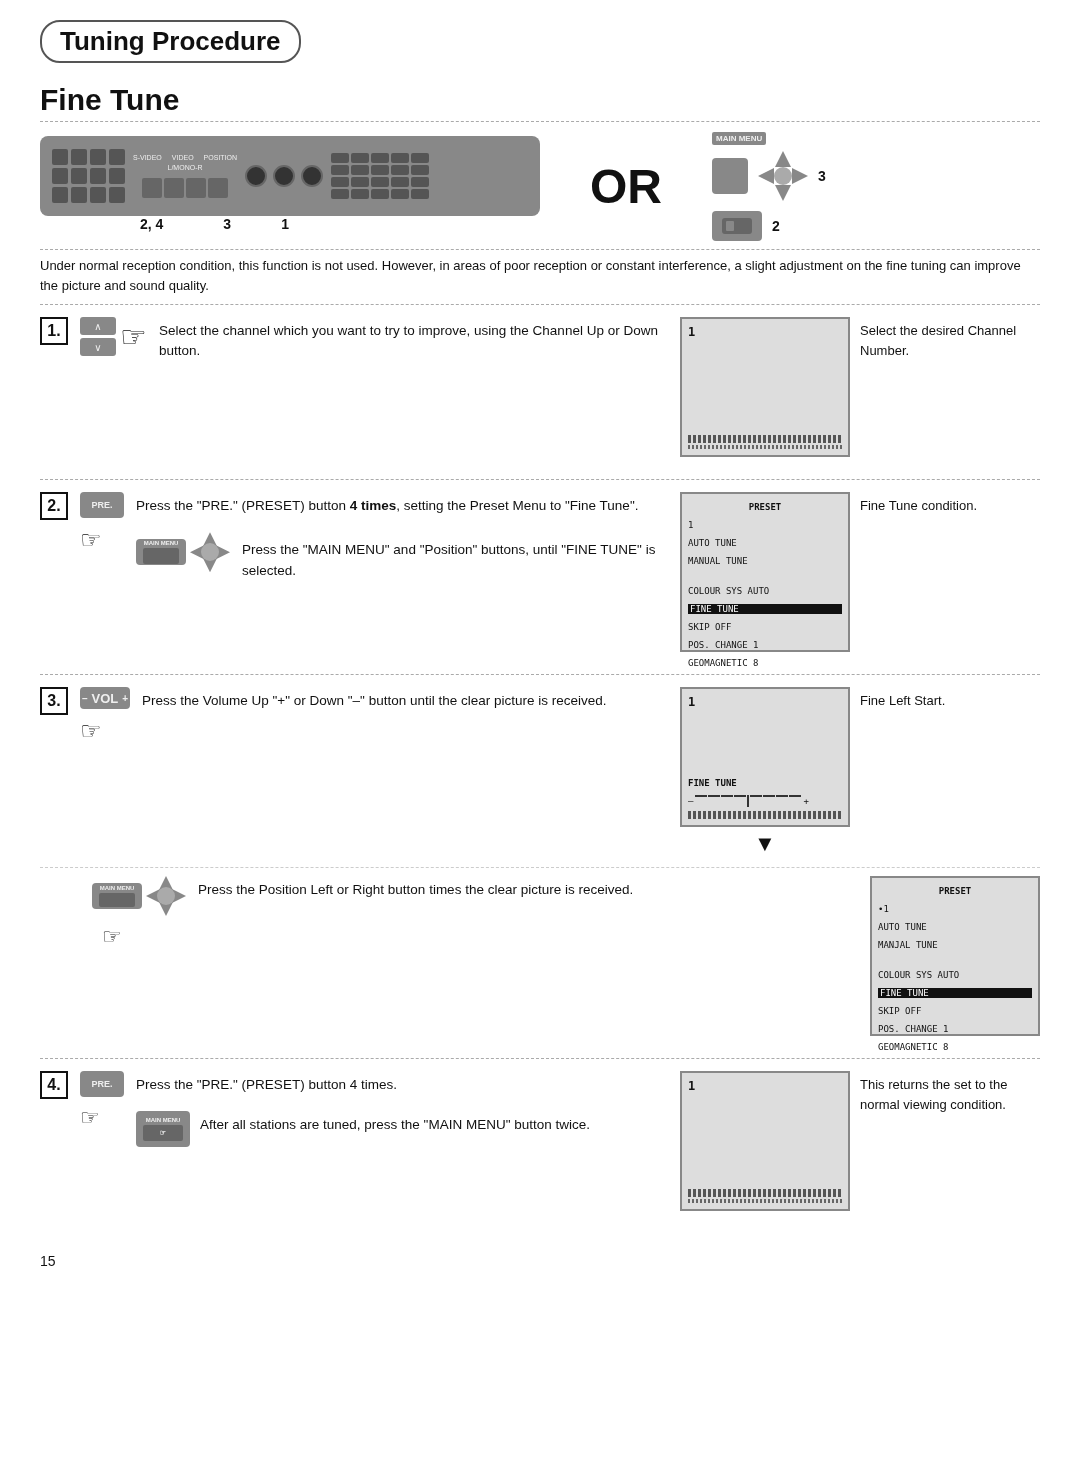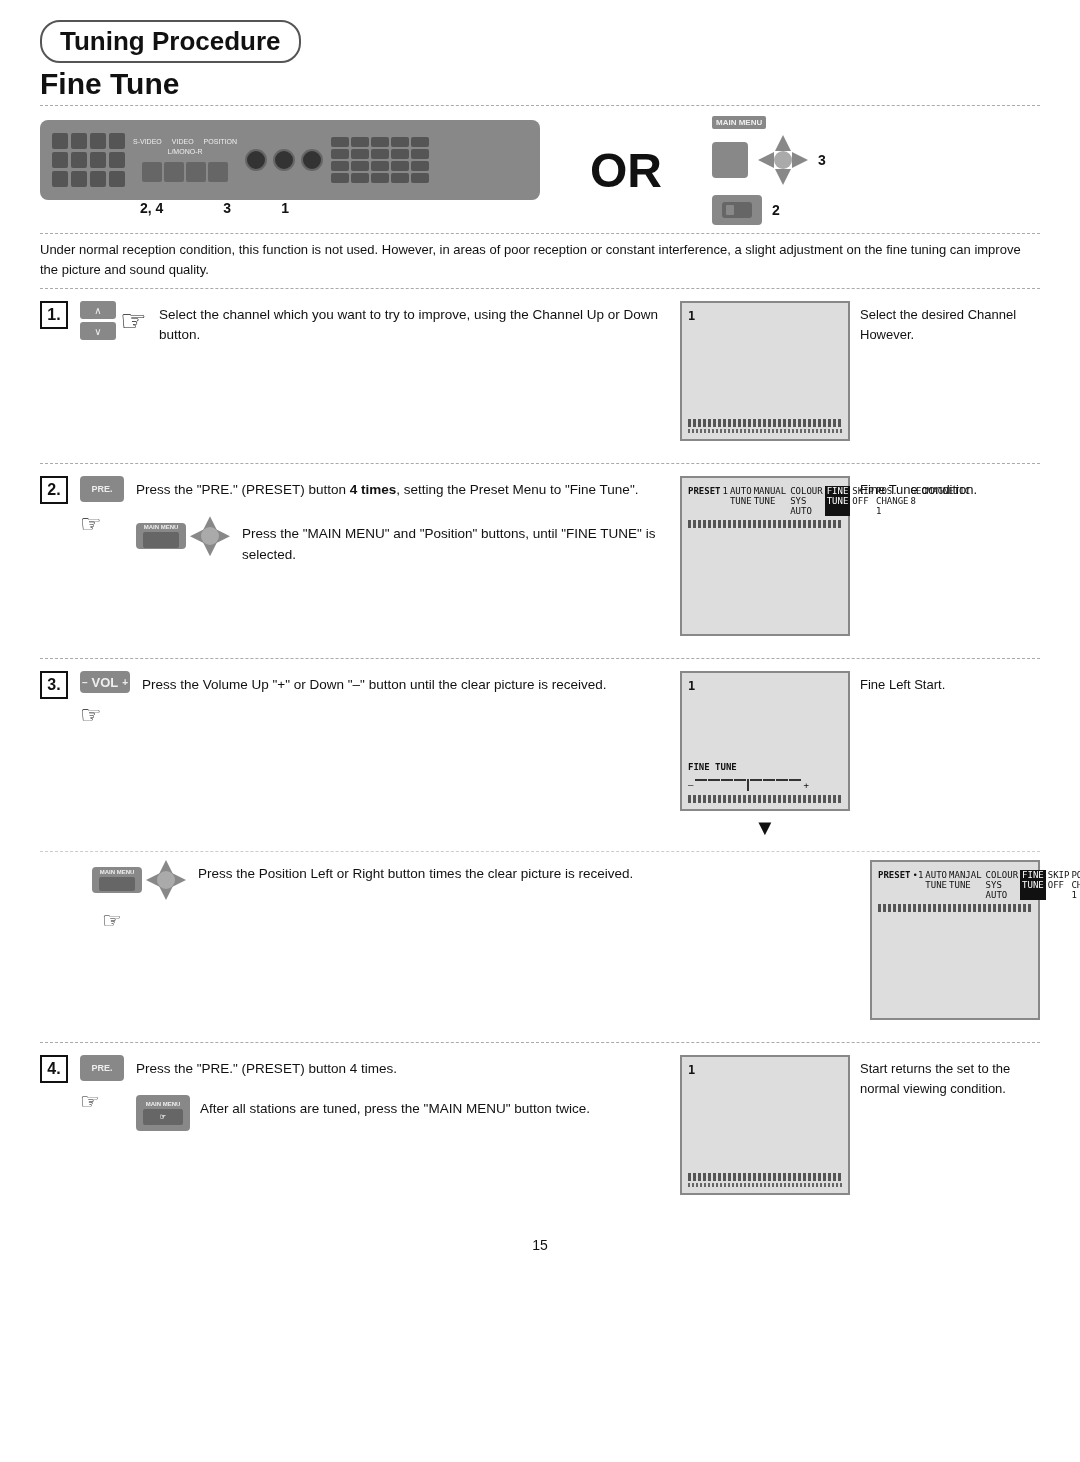--- a/index.html
+++ b/index.html
@@ -11,21 +11,21 @@
       font-size: 14px;
       color: #111;
       padding: 20px 40px;
     }
 
     .tuning-title-box {
       display: inline-block;
       border: 2px solid #555;
       border-radius: 20px;
       padding: 4px 18px;
-      margin-bottom: 4px;
+      margin-bottom: 20px;
     }
     .tuning-title {
       font-size: 26px;
       font-weight: bold;
     }
 
     .fine-tune-title {
       font-size: 30px;
       font-weight: bold;
       margin-bottom: 10px;
@@ -186,22 +186,22 @@
       height: 160px;
     }
 
     .screen-number {
       font-size: 12px;
       font-weight: bold;
     }
 
     .screen-menu {
       display: flex;
-      flex-direction: row;
-      gap: 2px;
+      flex-direction: column;
+      gap: 8px;
       margin-top: 2px;
     }
     .screen-menu-item {
       font-size: 9px;
       font-family: monospace;
     }
     .screen-menu-item.highlighted {
       background: #111;
       color: #fff;
       padding: 0 2px;
@@ -276,21 +276,20 @@
     }
 
     .fine-tune-bar {
       display: flex;
       align-items: center;
       gap: 2px;
       margin-top: 4px;
     }
 
     .page-num {
-      text-align: center;
       font-size: 14px;
       margin-top: 20px;
     }
 
     .dpad-mini {
       width: 50px;
       height: 50px;
       position: relative;
       flex-shrink: 0;
     }
@@ -477,21 +476,21 @@
     </div>
     <div class="step-inner-content">
       <div class="step-text">Select the channel which you want to try to improve, using the Channel Up or Down button.</div>
 
       <div class="screen-img">
         <div class="screen-number">1</div>
         <div style="flex:1;"></div>
         <div class="screen-bar"></div>
         <div style="height:4px;background:repeating-linear-gradient(90deg,#666 0px,#666 2px,#ddd 2px,#ddd 4px);margin-top:2px;"></div>
       </div>
-      <div class="side-note">Select the desired Channel However.</div>
+      <div class="side-note">Select the desired Channel Number.</div>
     </div>
   </div>
 </div>
 
 
 <div class="step-section">
   <div class="step-row">
     <div class="step-num">2.</div>
     <div class="icons-col">
       <div class="pre-btn">PRE.</div>
@@ -653,21 +652,21 @@
           <div class="step-text">After all stations are tuned, press the "MAIN MENU" button twice.</div>
         </div>
       </div>
 
       <div class="screen-img">
         <div class="screen-number">1</div>
         <div style="flex:1;"></div>
         <div style="margin-top:4px;height:8px;background:repeating-linear-gradient(90deg,#555 0,#555 3px,#ddd 3px,#ddd 5px);"></div>
         <div style="height:4px;background:repeating-linear-gradient(90deg,#666 0,#666 2px,#ddd 2px,#ddd 4px);margin-top:2px;"></div>
       </div>
-      <div class="side-note">Start returns the set to the normal viewing condition.</div>
+      <div class="side-note">This returns the set to the normal viewing condition.</div>
     </div>
   </div>
 </div>
 
 
 <div class="page-num">15</div>
 
 
 
 

